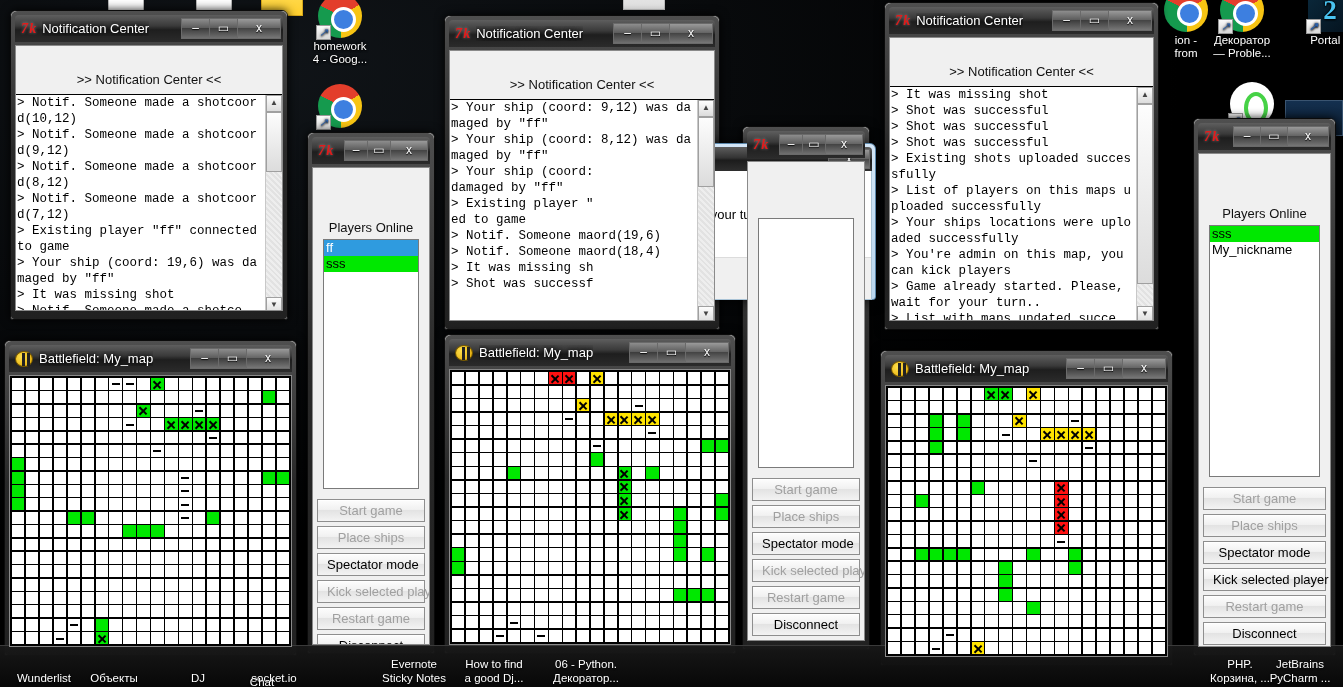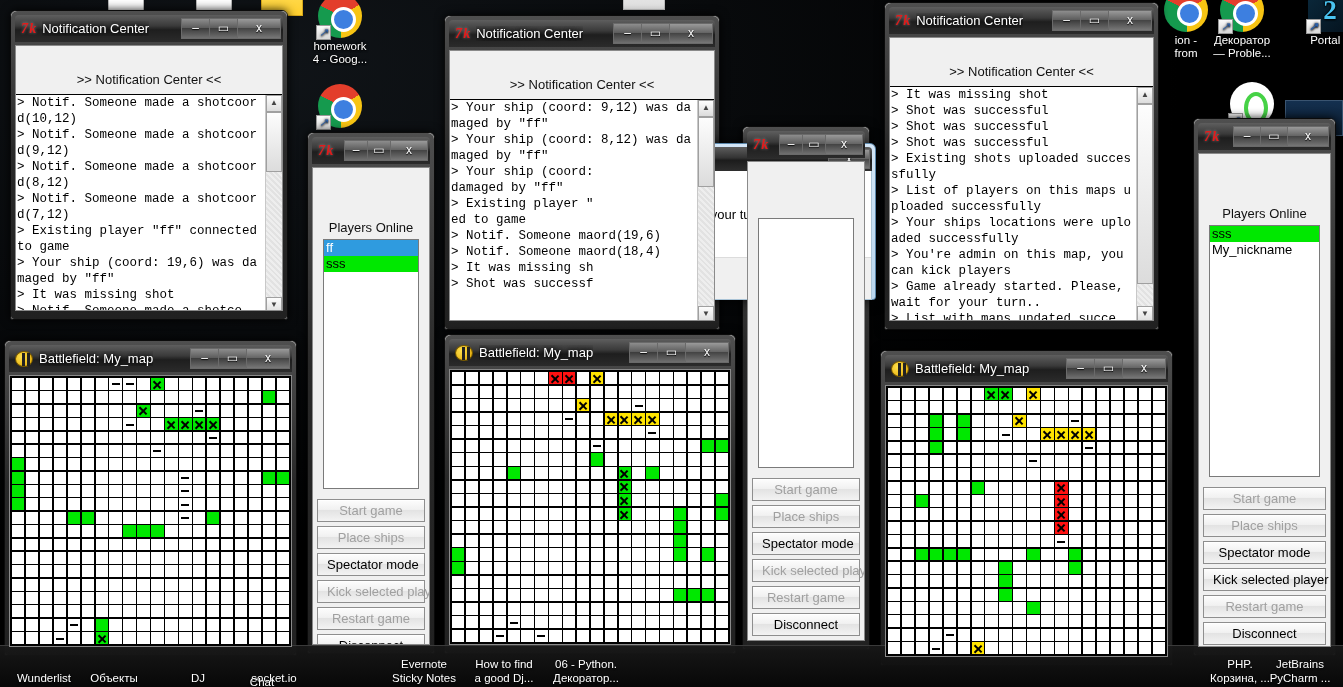--- a/index.html
+++ b/index.html
@@ -1755,23 +1755,23 @@
       </div>
     </div>
   </div>
 
   <div id="taskbar">
     <div class="tb-item" style="left:-4px;">Wunderlist</div>
     <div class="tb-item" style="left:66px;">Объекты</div>
     <div class="tb-item" style="left:150px;">DJ</div>
     <div class="tb-item" style="left:226px;">socket.io</div>
     <div class="tb-item" style="left:214px; bottom:-2px;">Chat</div>
-    <div class="tb-item" style="left:376px; white-space:pre-line;margin-top:36px;">Evernote
+    <div class="tb-item" style="left:366px; white-space:pre-line;margin-top:36px;">Evernote
 Sticky Notes</div>
-    <div class="tb-item" style="left:456px; white-space:pre-line;">How to find
+    <div class="tb-item" style="left:446px; white-space:pre-line;">How to find
 a good Dj...</div>
     <div class="tb-item" style="left:538px; white-space:pre-line;">06 - Python.
 Декоратор...</div>
     <div class="tb-item" style="left:1192px; white-space:pre-line;">PHP.
 Корзина, ...</div>
     <div class="tb-item" style="left:1252px; white-space:pre-line;">JetBrains
 PyCharm ...</div>
   </div>
 
 </div>

